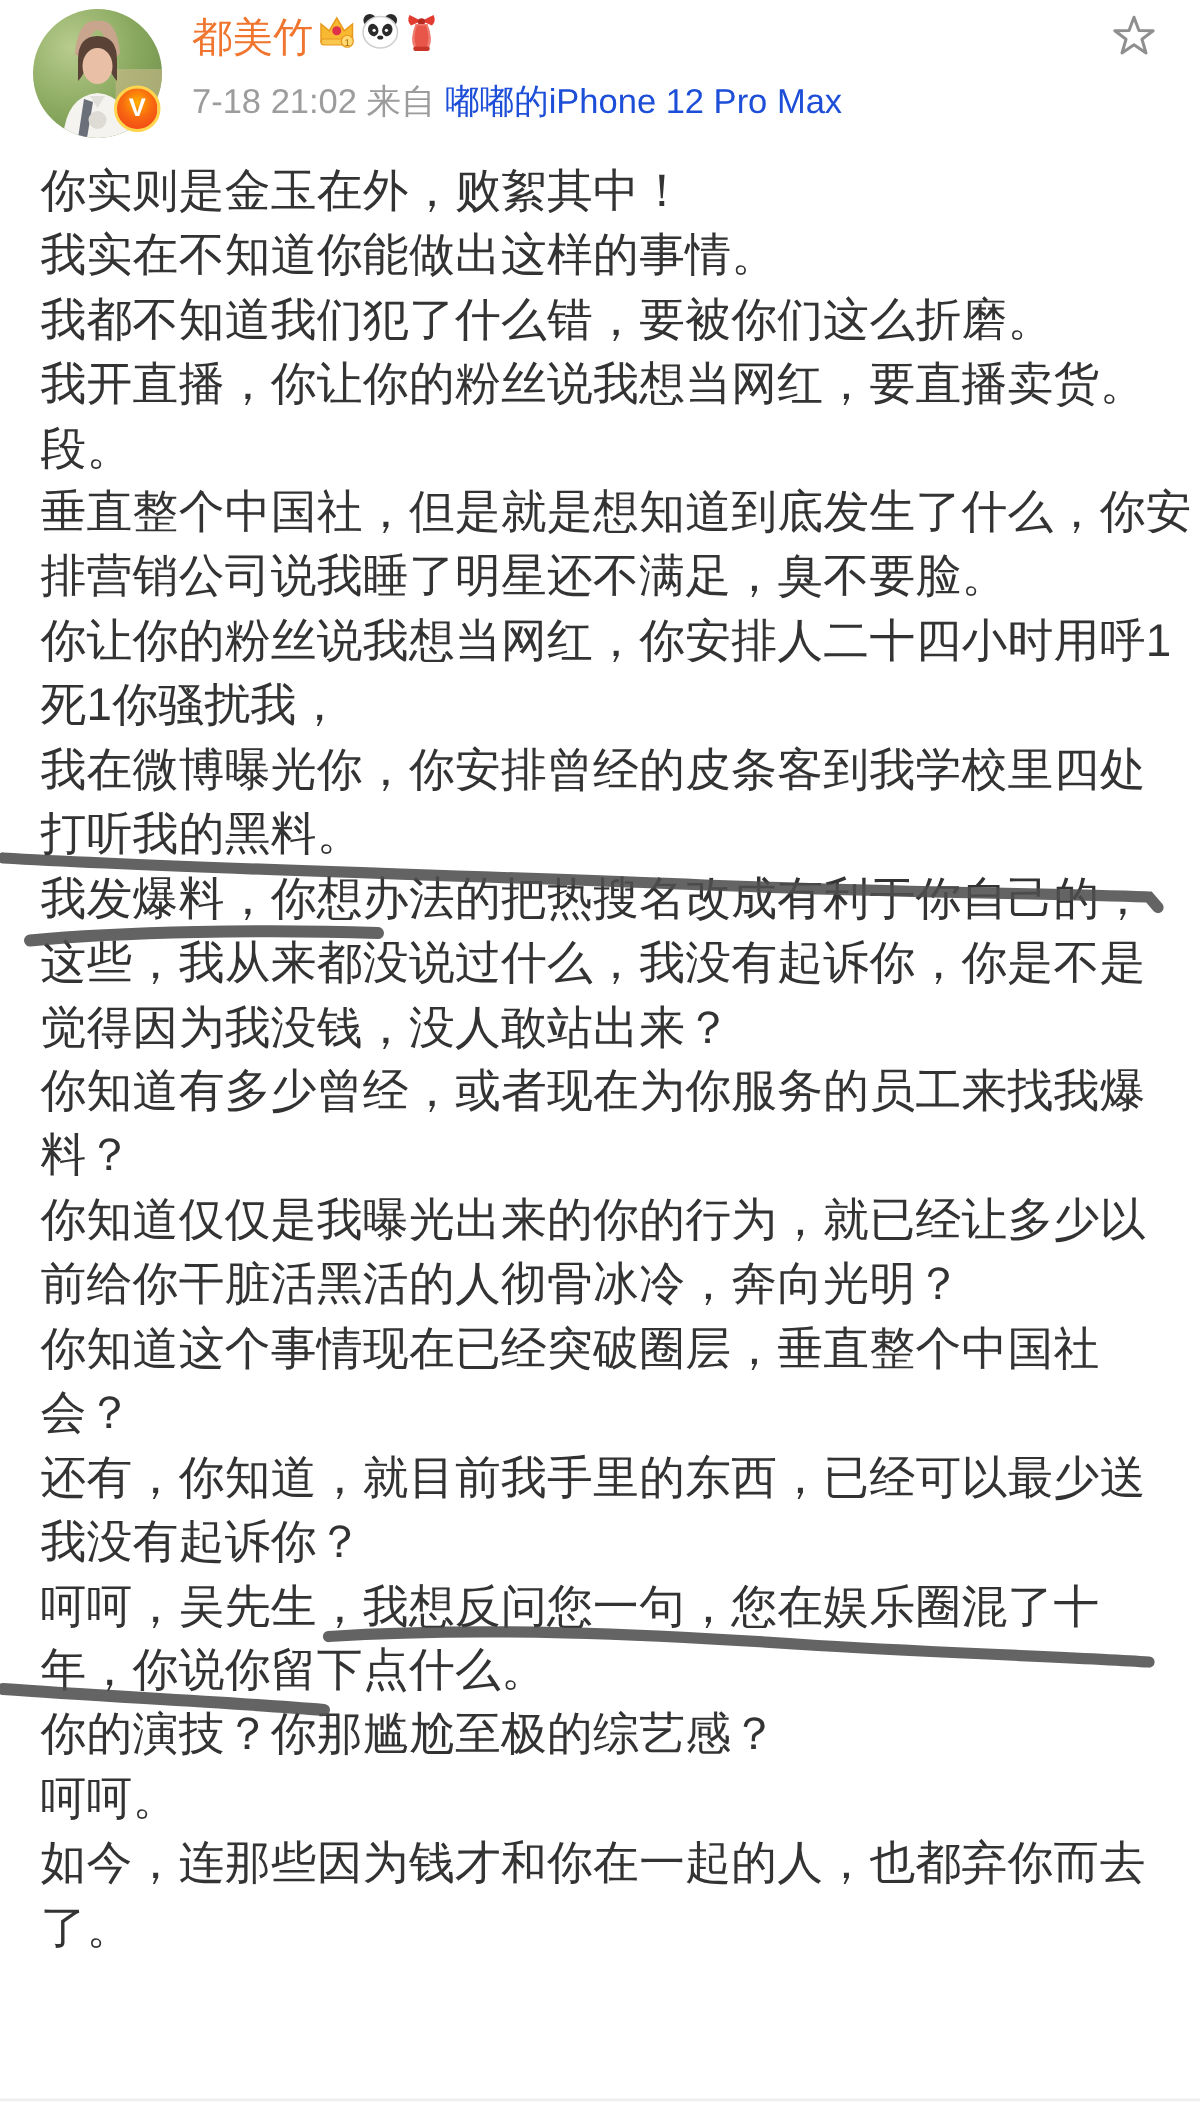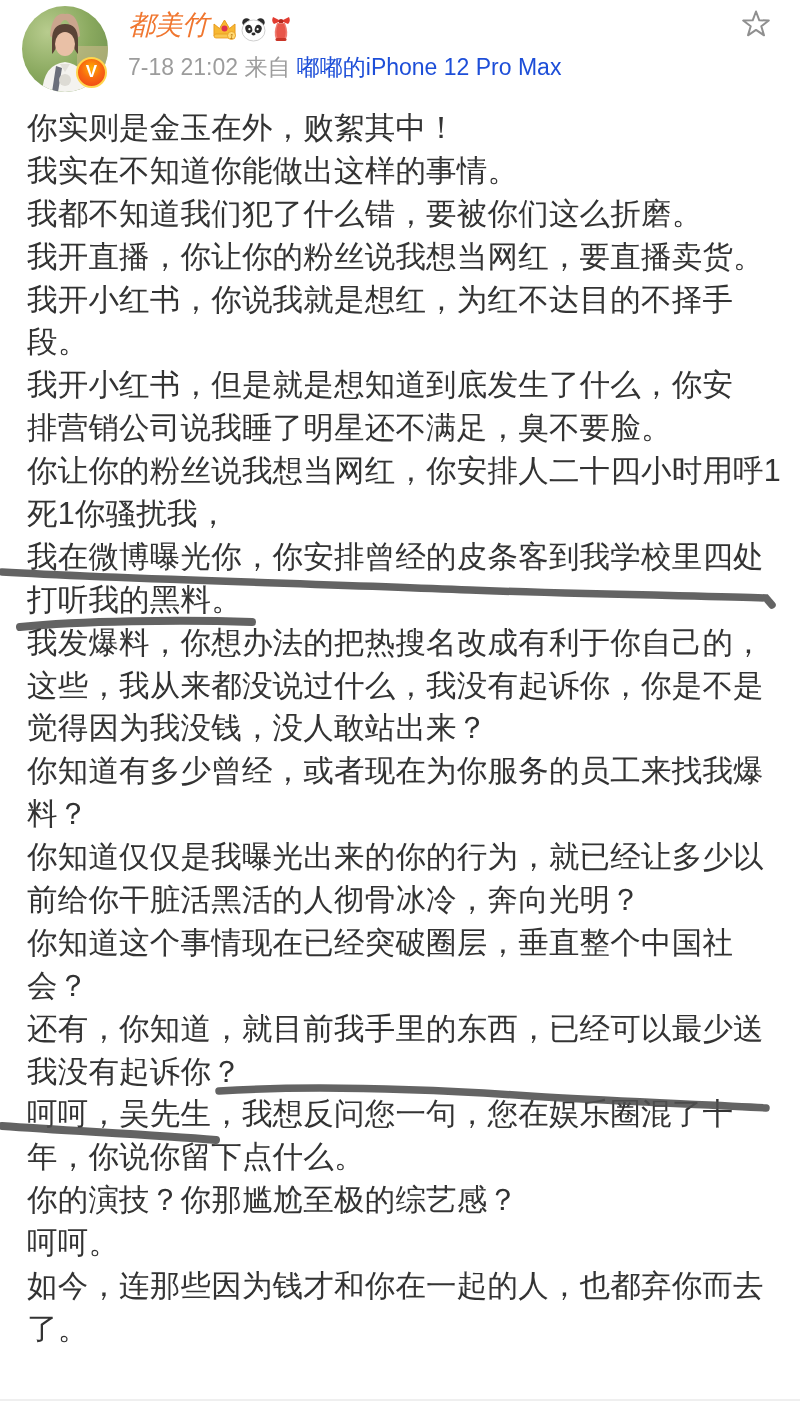--- a/index.html
+++ b/index.html
@@ -15,21 +15,21 @@
   .avatar-wrap{position:absolute;left:22px;top:6px;width:86px;height:86px;}
   .avatar{
     width:86px;height:86px;border-radius:50%;overflow:hidden;display:block;
   }
   .v-badge{
     position:absolute;left:54px;top:51px;width:31px;height:31px;border-radius:50%;
     background:radial-gradient(circle at 50% 35%, #ffb100 0%, #f86a10 45%, #ee3d1a 100%);
     border:2px solid #ffd54d;box-sizing:border-box;
     color:#fff;font-weight:bold;font-size:17px;line-height:26px;text-align:center;
   }
-  .username-row{position:absolute;left:128px;top:8px;height:34px;display:flex;align-items:flex-end;gap:2px;font-style:italic;}
+  .username-row{position:absolute;left:128px;top:8px;height:34px;display:flex;align-items:flex-start;gap:2px;}
   .username{color:#f0762f;font-size:27px;line-height:34px;}
   .badge-icon{display:inline-block;vertical-align:middle;}
   .meta-row{position:absolute;left:128px;top:52px;font-size:23px;color:#9c9c9c;white-space:nowrap;}
   .meta-source{color:#1d4ed8;}
   .star-btn{position:absolute;left:740px;top:8px;width:32px;height:32px;background:none;border:none;padding:0;cursor:pointer;}
   
   .post-body{
     position:absolute;left:27px;top:106px;width:773px;
     font-size:30.5px;line-height:42.9px;color:#333333;
     letter-spacing:0.2px;
@@ -115,23 +115,22 @@
       <polygon points="16,3.5 19.3,12.3 28.8,12.5 21.3,18.2 24,27.3 16,21.9 8,27.3 10.7,18.2 3.2,12.5 12.7,12.3" fill="none" stroke="#8f8f8f" stroke-width="2" stroke-linejoin="round"></polygon>
     </svg>
   </button>
 </div>
 
 <div class="post-body">
     <div class="post-line">你实则是金玉在外，败絮其中！</div>
     <div class="post-line">我实在不知道你能做出这样的事情。</div>
     <div class="post-line">我都不知道我们犯了什么错，要被你们这么折磨。</div>
     <div class="post-line">我开直播，你让你的粉丝说我想当网红，要直播卖货。</div>
-    <div class="post-line">我开小红书，你说我就是想红，为红不达目的不择手</div>
     <div class="post-line">段。</div>
-    <div class="post-line">我开小红书，但是就是想知道到底发生了什么，你安</div>
+    <div class="post-line">垂直整个中国社，但是就是想知道到底发生了什么，你安</div>
     <div class="post-line">排营销公司说我睡了明星还不满足，臭不要脸。</div>
     <div class="post-line">你让你的粉丝说我想当网红，你安排人二十四小时用呼1</div>
     <div class="post-line">死1你骚扰我，</div>
     <div class="post-line">我在微博曝光你，你安排曾经的皮条客到我学校里四处</div>
     <div class="post-line">打听我的黑料。</div>
     <div class="post-line">我发爆料，你想办法的把热搜名改成有利于你自己的，</div>
     <div class="post-line">这些，我从来都没说过什么，我没有起诉你，你是不是</div>
     <div class="post-line">觉得因为我没钱，没人敢站出来？</div>
     <div class="post-line">你知道有多少曾经，或者现在为你服务的员工来找我爆</div>
     <div class="post-line">料？</div>

